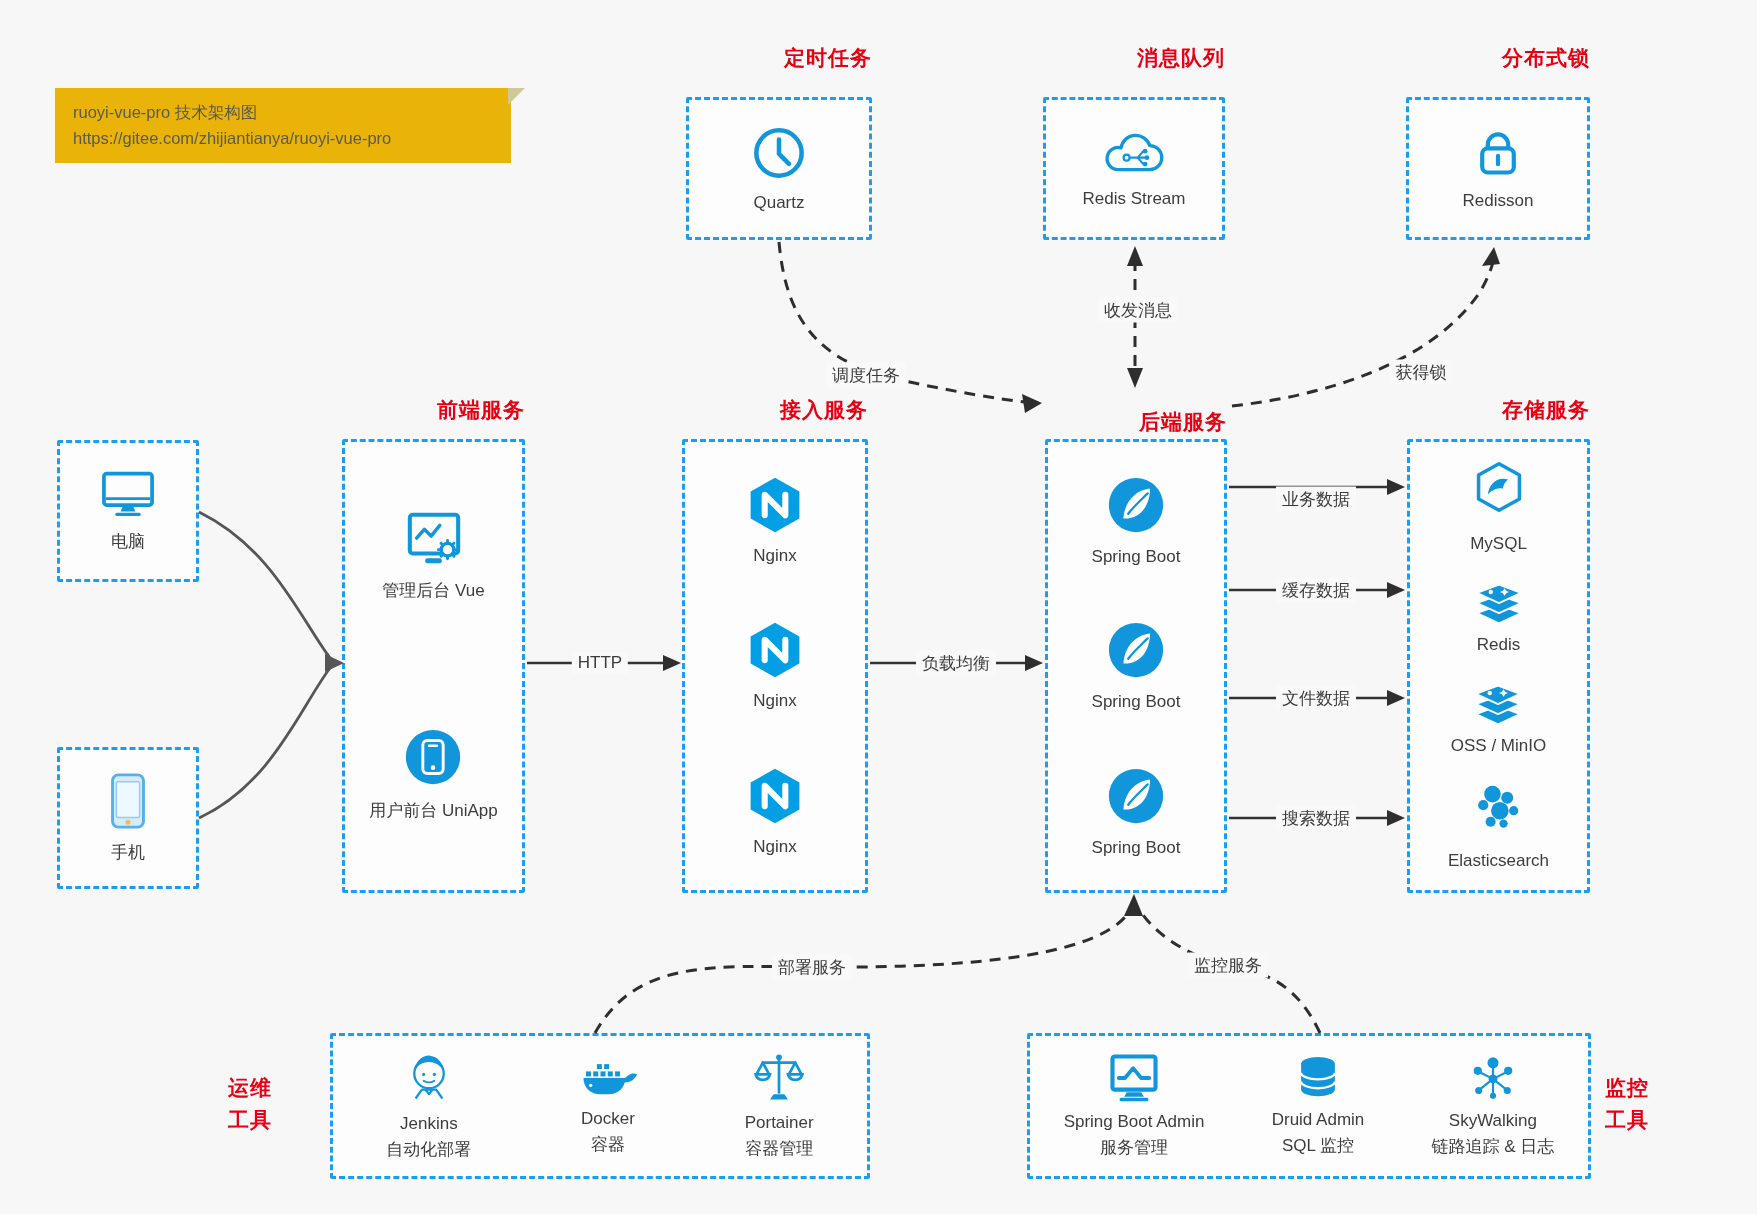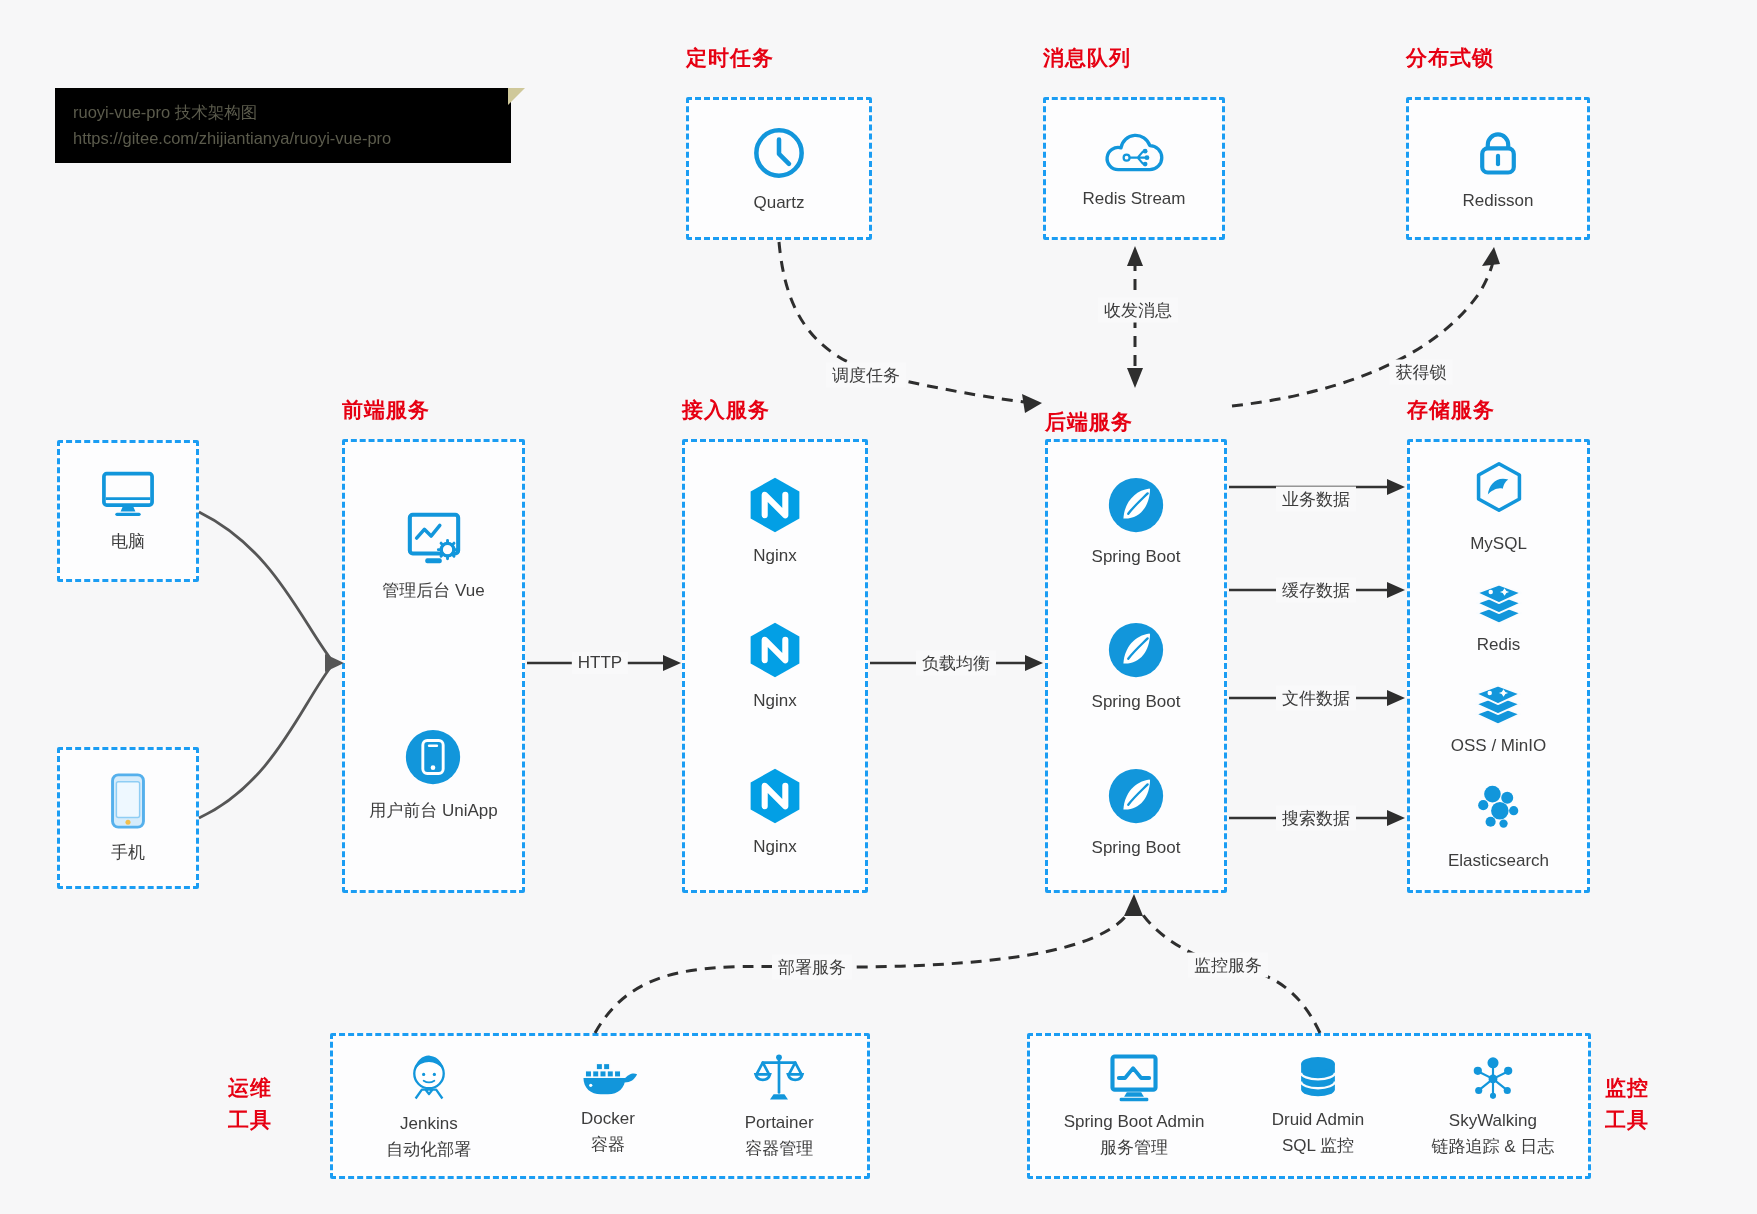--- a/index.html
+++ b/index.html
@@ -2,31 +2,31 @@
 <html><head>
 <meta charset="utf-8">
 <style>
   html,body{margin:0;padding:0;background:#f7f7f8;}
   #canvas{position:relative;width:1757px;height:1214px;background:#f7f7f8;
           font-family:"Liberation Sans","DejaVu Sans",sans-serif;overflow:hidden;}
   .box{position:absolute;border:3px dashed #1b9df3;background:#fdfdfe;border-radius:2px;
        display:flex;flex-direction:column;align-items:center;justify-content:space-around;
        box-sizing:border-box;z-index:1;padding:6px 0;}
   .box.row{flex-direction:row;align-items:center;}
-  .gtitle{position:absolute;text-align:left;font-weight:bold;font-size:21px;color:#e60012;
+  .gtitle{position:absolute;text-align:right;font-weight:bold;font-size:21px;color:#e60012;
           letter-spacing:1px;z-index:2;white-space:nowrap;}
   .svc{display:flex;flex-direction:column;align-items:center;gap:7px;}
   .lbl{font-size:17px;color:#3d3d3d;white-space:nowrap;}
   .tool{display:flex;flex-direction:column;align-items:center;gap:3px;}
   .tool .lbl{line-height:1.35;text-align:center;}
   .sideLabel{position:absolute;font-weight:bold;font-size:21px;color:#e60012;
              text-align:left;line-height:1.5;z-index:2;letter-spacing:1px;}
   .elabel{position:absolute;transform:translate(-50%,-50%);background:#f9f9fa;
           padding:1px 6px;font-size:17px;color:#3c3c3c;white-space:nowrap;z-index:6;}
-  .note{position:absolute;left:55px;top:88px;width:420px;background:#000000;color:#5b5b4c;
+  .note{position:absolute;left:55px;top:88px;width:420px;background:#eab308;color:#5b5b4c;
         font-size:16.5px;line-height:1.6;padding:11px 18px;z-index:1;}
   .note .fold{position:absolute;top:0;right:-14px;width:0;height:0;
         border-left:17px solid #cfc89a;border-bottom:17px solid transparent;}
   svg.overlay{position:absolute;left:0;top:0;z-index:5;pointer-events:none;}
   .dash{fill:none;stroke:#2e2e2e;stroke-width:3;stroke-dasharray:11 8;}
   .solid{fill:none;stroke:#333;stroke-width:2.6;}
   .merge{fill:none;stroke:#565656;stroke-width:2.8;}
   .ah{fill:#2e2e2e;}
 </style>
 </head>

